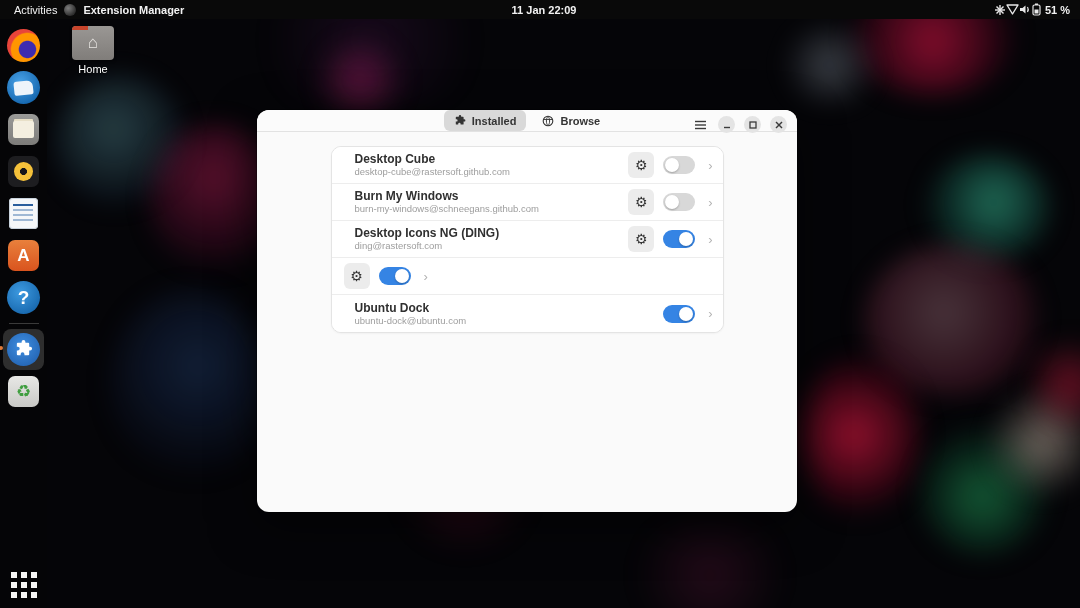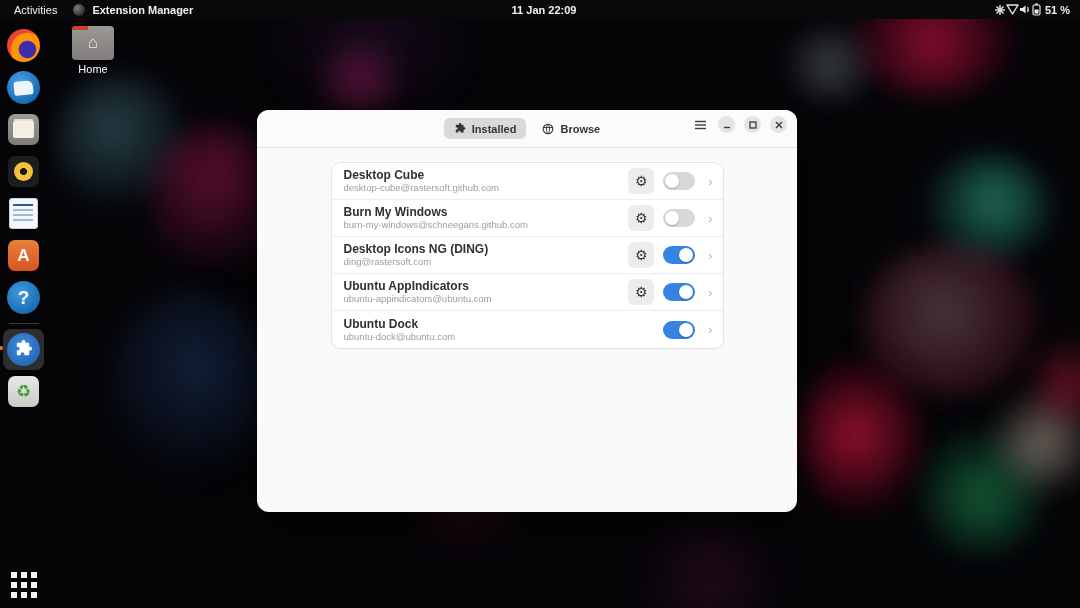--- a/index.html
+++ b/index.html
@@ -20,21 +20,21 @@
   .j9  { left:865px; top:245px; width:175px; height:150px; background:radial-gradient(circle at 45% 45%, rgba(200,140,155,.35), rgba(170,40,80,.22) 62%, transparent 80%); }
   .j10 { left:800px; top:355px; width:120px; height:160px; background:radial-gradient(circle at 45% 50%, rgba(240,25,70,.60), rgba(140,0,35,.25) 62%, transparent 80%); }
   .j11 { left:920px; top:425px; width:125px; height:130px; background:radial-gradient(circle at 50% 55%, rgba(35,175,100,.50), rgba(10,90,55,.20) 62%, transparent 80%); }
   .j12 { left:985px; top:390px; width:115px; height:105px; background:radial-gradient(circle, rgba(235,215,195,.48), transparent 72%); }
   .j13 { left:1030px;top:330px; width:80px;  height:110px; background:radial-gradient(circle, rgba(230,30,70,.45), transparent 72%); }
   .j14 { left:620px; top:520px; width:180px; height:110px; background:radial-gradient(circle, rgba(190,40,110,.16), transparent 72%); }
   .j15 { left:240px; top:-30px; width:260px; height:140px; background:radial-gradient(circle, rgba(140,40,150,.14), transparent 72%); }
 
   
   .topbar { position:absolute; left:0; top:0; width:1080px; height:19px; background:#090909; color:#f2f2f2; display:flex; align-items:center; font-size:11px; z-index:40; }
-  .tb-left { display:flex; align-items:center; gap:16px; padding-left:14px; }
+  .tb-left { display:flex; align-items:center; gap:7px; padding-left:14px; }
   .tb-appicon { width:12px; height:12px; border-radius:50%; background:radial-gradient(circle at 35% 35%, #7d7d7d, #2e2e2e 70%); display:inline-block; }
   .tb-app { display:flex; align-items:center; gap:7px; font-weight:bold; }
   .tb-clock { position:absolute; left:8px; right:0; text-align:center; font-weight:bold; pointer-events:none; }
   .tb-right { margin-left:auto; display:flex; align-items:center; gap:0; padding-right:10px; z-index:2; }
   .tb-right svg { display:block; }
   .tb-batt { display:flex; align-items:center; gap:4px; font-weight:bold; }
 
   
   .dock { position:absolute; left:0; top:19px; width:47px; height:589px; background:rgba(5,5,7,0.93); z-index:30; display:flex; flex-direction:column; align-items:center; padding-top:6px; }
   .dock-item { position:relative; width:41px; height:41px; display:flex; align-items:center; justify-content:center; margin-bottom:1px; }
@@ -59,35 +59,35 @@
 
   
   .home-icon { position:absolute; left:68px; top:26px; width:50px; text-align:center; z-index:20; }
   .home-folder { width:42px; height:34px; margin:0 auto; border-radius:4px; background:linear-gradient(#9a9794,#807d7a); position:relative; box-shadow:0 1px 3px rgba(0,0,0,.5); }
   .home-folder::before { content:""; position:absolute; left:0; top:0; width:16px; height:4px; background:#c8452c; border-radius:4px 0 0 0; }
   .home-folder .house { position:absolute; inset:0; display:flex; align-items:center; justify-content:center; color:#e8e6e2; font-size:17px; }
   .home-label { color:#fff; font-size:11px; margin-top:3px; text-shadow:0 1px 2px rgba(0,0,0,.8); }
 
   
   .window { position:absolute; left:257px; top:110px; width:540px; height:402px; background:#fafafa; border-radius:12px; box-shadow:0 14px 46px rgba(0,0,0,.55), 0 0 0 1px rgba(0,0,0,.25); z-index:35; display:flex; flex-direction:column; }
-  .titlebar { position:relative; height:38px; background:#fbfbfb; border-bottom:1px solid #e2e2e2; border-radius:12px 12px 0 0; display:flex; align-items:center; justify-content:center; }
+  .titlebar { position:relative; height:22px; background:#fbfbfb; border-bottom:1px solid #e2e2e2; border-radius:12px 12px 0 0; display:flex; align-items:center; justify-content:center; }
   .tabs { display:flex; gap:6px; }
   .tab { display:flex; align-items:center; gap:6px; height:21px; padding:0 10px; border-radius:6px; font-size:11px; font-weight:bold; color:#343434; cursor:default; }
   .tab.selected { background:#d9d9d9; }
   .tab svg { display:block; }
   .win-controls { position:absolute; right:10px; top:0; height:29px; display:flex; align-items:center; gap:9px; }
   .menu-btn { width:18px; height:18px; display:flex; align-items:center; justify-content:center; }
   .circle-btn { width:17px; height:17px; border-radius:50%; background:#e4e4e4; display:flex; align-items:center; justify-content:center; color:#3b3b3b; font-size:10px; line-height:1; }
   .circle-btn svg { display:block; }
 
   .win-body { flex:1; padding-top:14px; }
   .list-card { width:393px; margin:0 auto; background:#ffffff; border:1px solid #e4e4e4; border-radius:10px; overflow:hidden; box-shadow:0 1px 2px rgba(0,0,0,.04); }
   .row { height:37px; display:flex; align-items:center; padding:0 10px 0 12px; border-bottom:1px solid #ededed; background:#fff; }
   .row:last-child { border-bottom:none; }
-  .row-text { flex:1; min-width:0; }
+  .row-text { flex:1; min-width:0;margin-left:11px; }
   .row-title { font-size:12px; font-weight:bold; color:#303030; line-height:14px; }
   .row-sub { font-size:9.5px; color:#9d9d9d; line-height:12px; }
   .gear-btn { width:26px; height:26px; border-radius:6px; background:#ececec; display:flex; align-items:center; justify-content:center; color:#363636; font-size:14px; margin-right:9px; }
   .gear-spacer { width:35px; }
   .toggle { width:32px; height:18px; border-radius:9px; position:relative; margin-right:13px; }
   .toggle.off { background:#d8d8d8; }
   .toggle.on  { background:#3584e4; }
   .toggle .knob { position:absolute; top:2px; width:14px; height:14px; border-radius:50%; background:#ffffff; box-shadow:0 1px 2px rgba(0,0,0,.25); }
   .toggle.off .knob { left:2px; }
   .toggle.on  .knob { right:2px; }
@@ -290,24 +290,20 @@
             <div class="row-sub">ding@rastersoft.com</div>
           </div>
           <span class="gear-btn">⚙</span>
           <span class="toggle on">
               <span class="knob"></span>
             </span>
           <span class="chevron">›</span>
         </div>
 
         <div class="row">
-          <div class="row-text">
-            <div class="row-title">Ubuntu AppIndicators</div>
-            <div class="row-sub">ubuntu-appindicators@ubuntu.com</div>
-          </div>
           <span class="gear-btn">⚙</span>
           <span class="toggle on">
               <span class="knob"></span>
             </span>
           <span class="chevron">›</span>
         </div>
 
         <div class="row">
           <div class="row-text">
             <div class="row-title">Ubuntu Dock</div>

